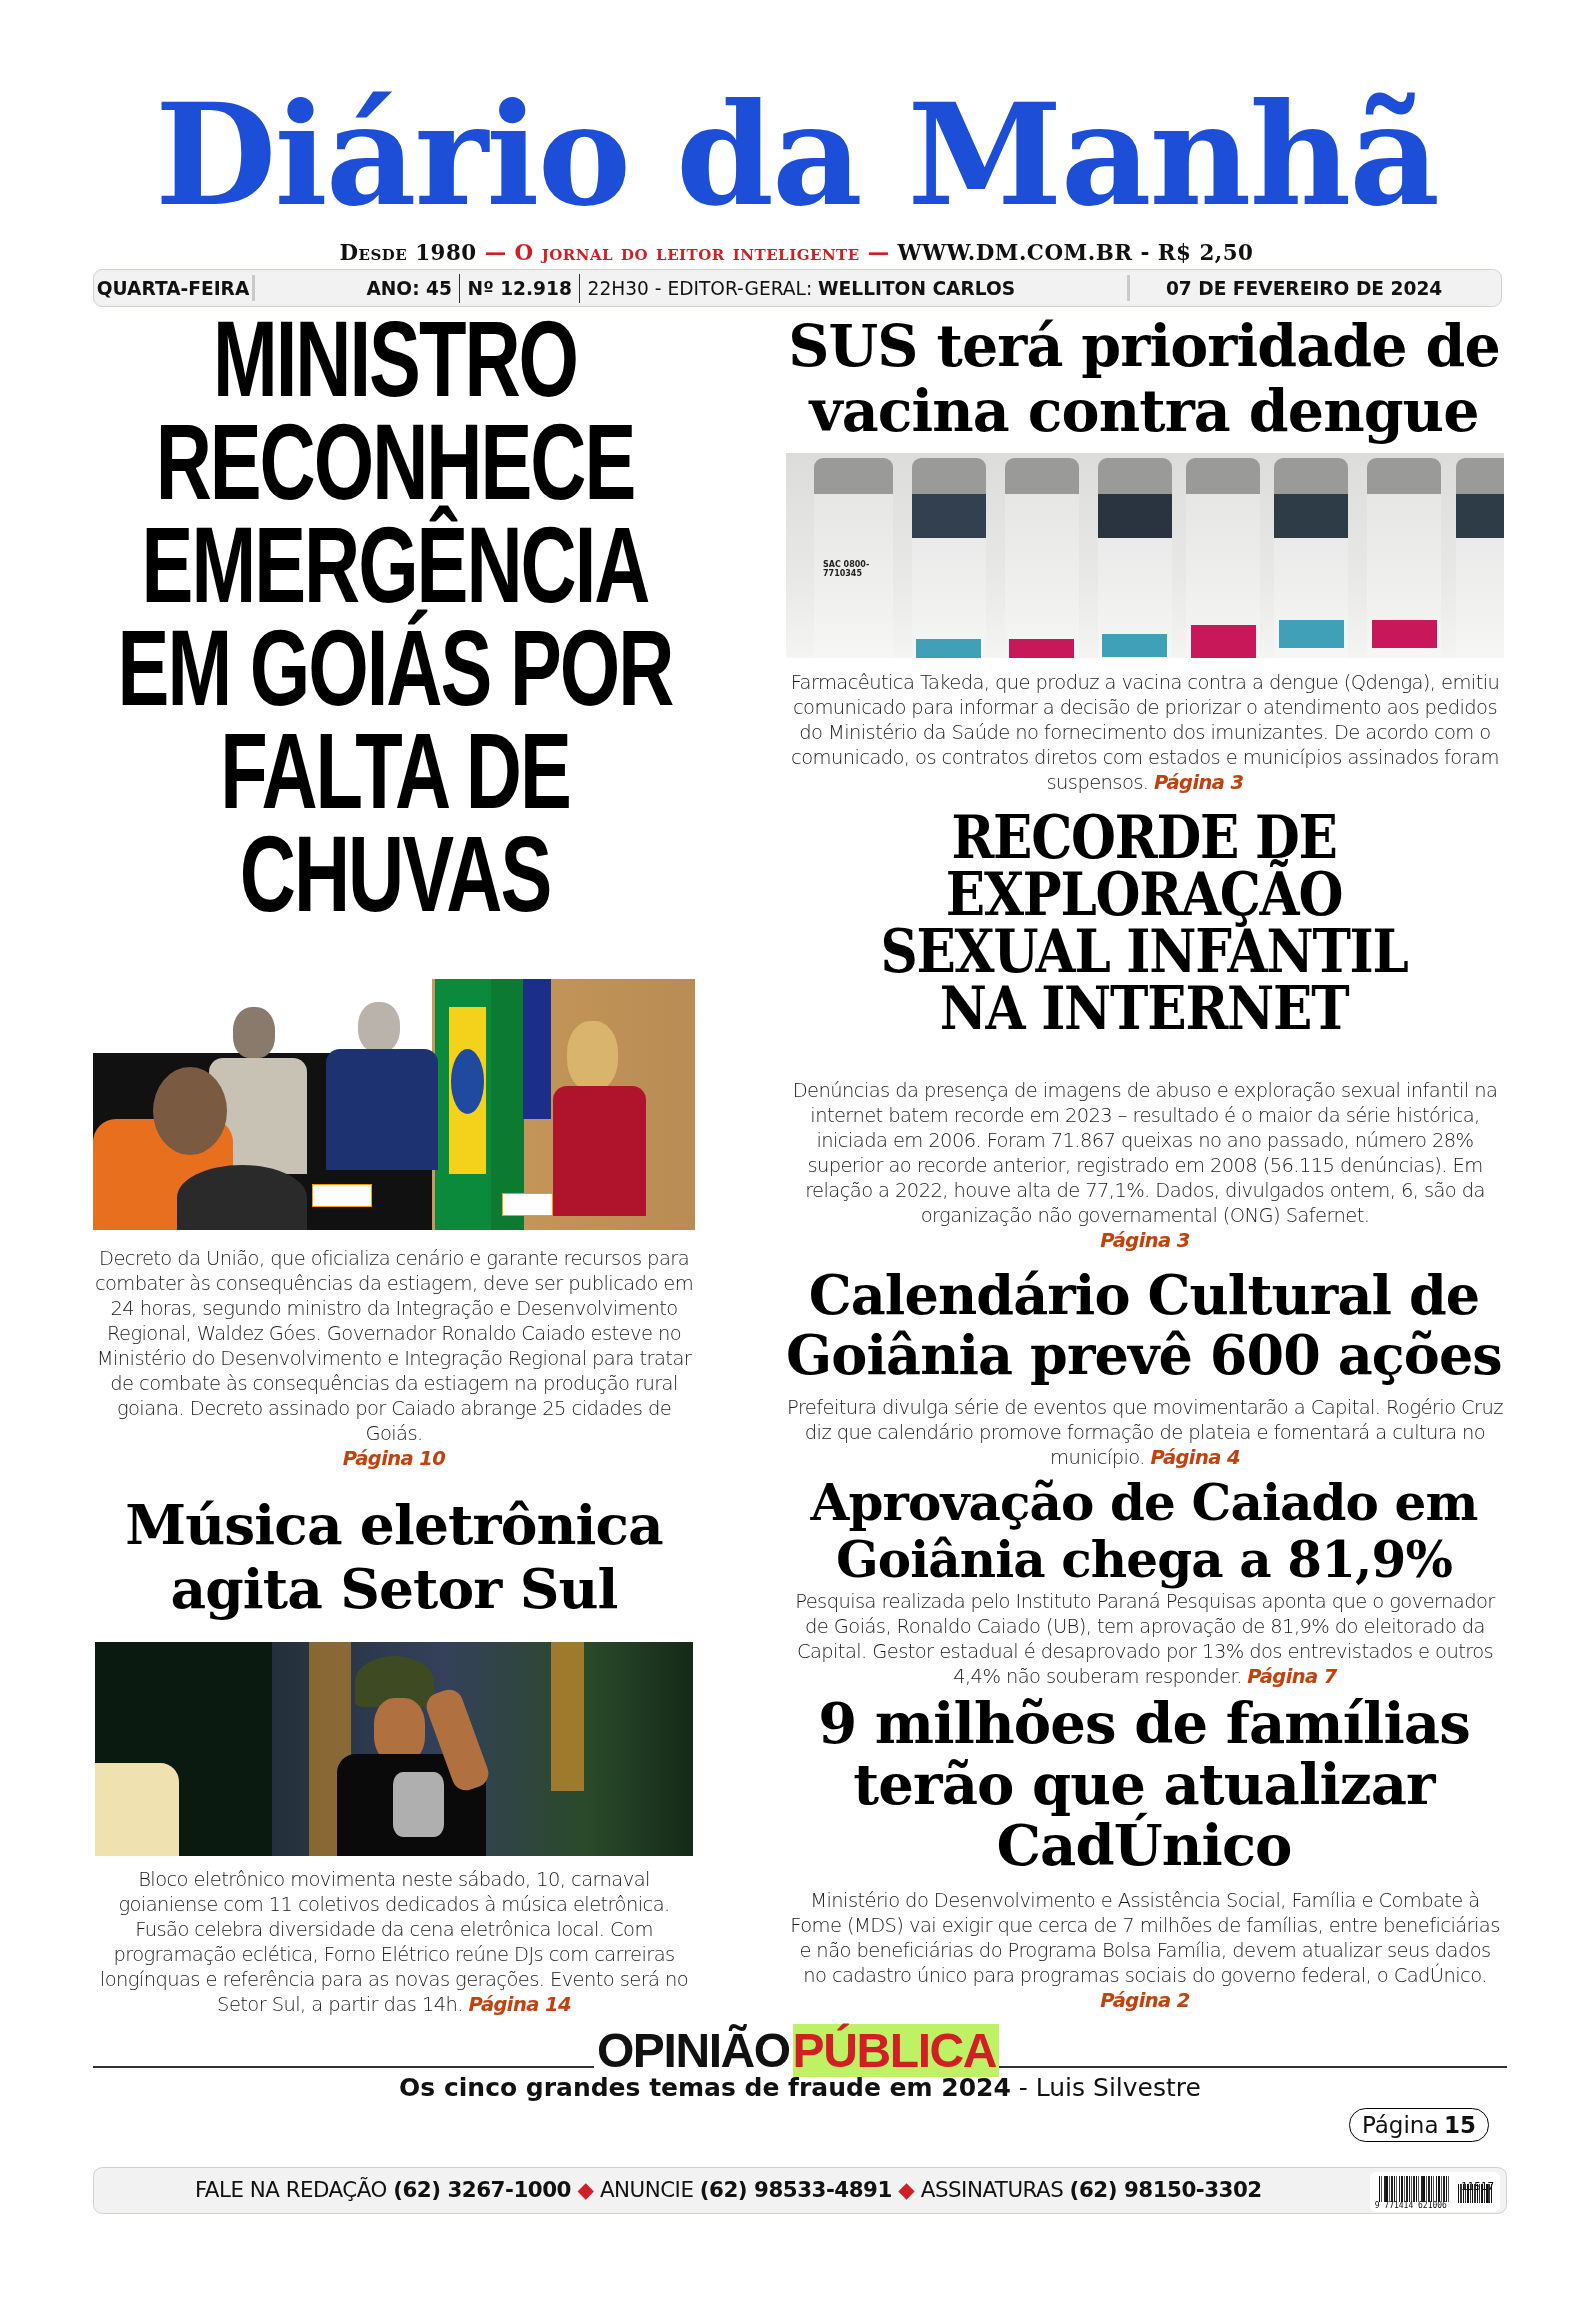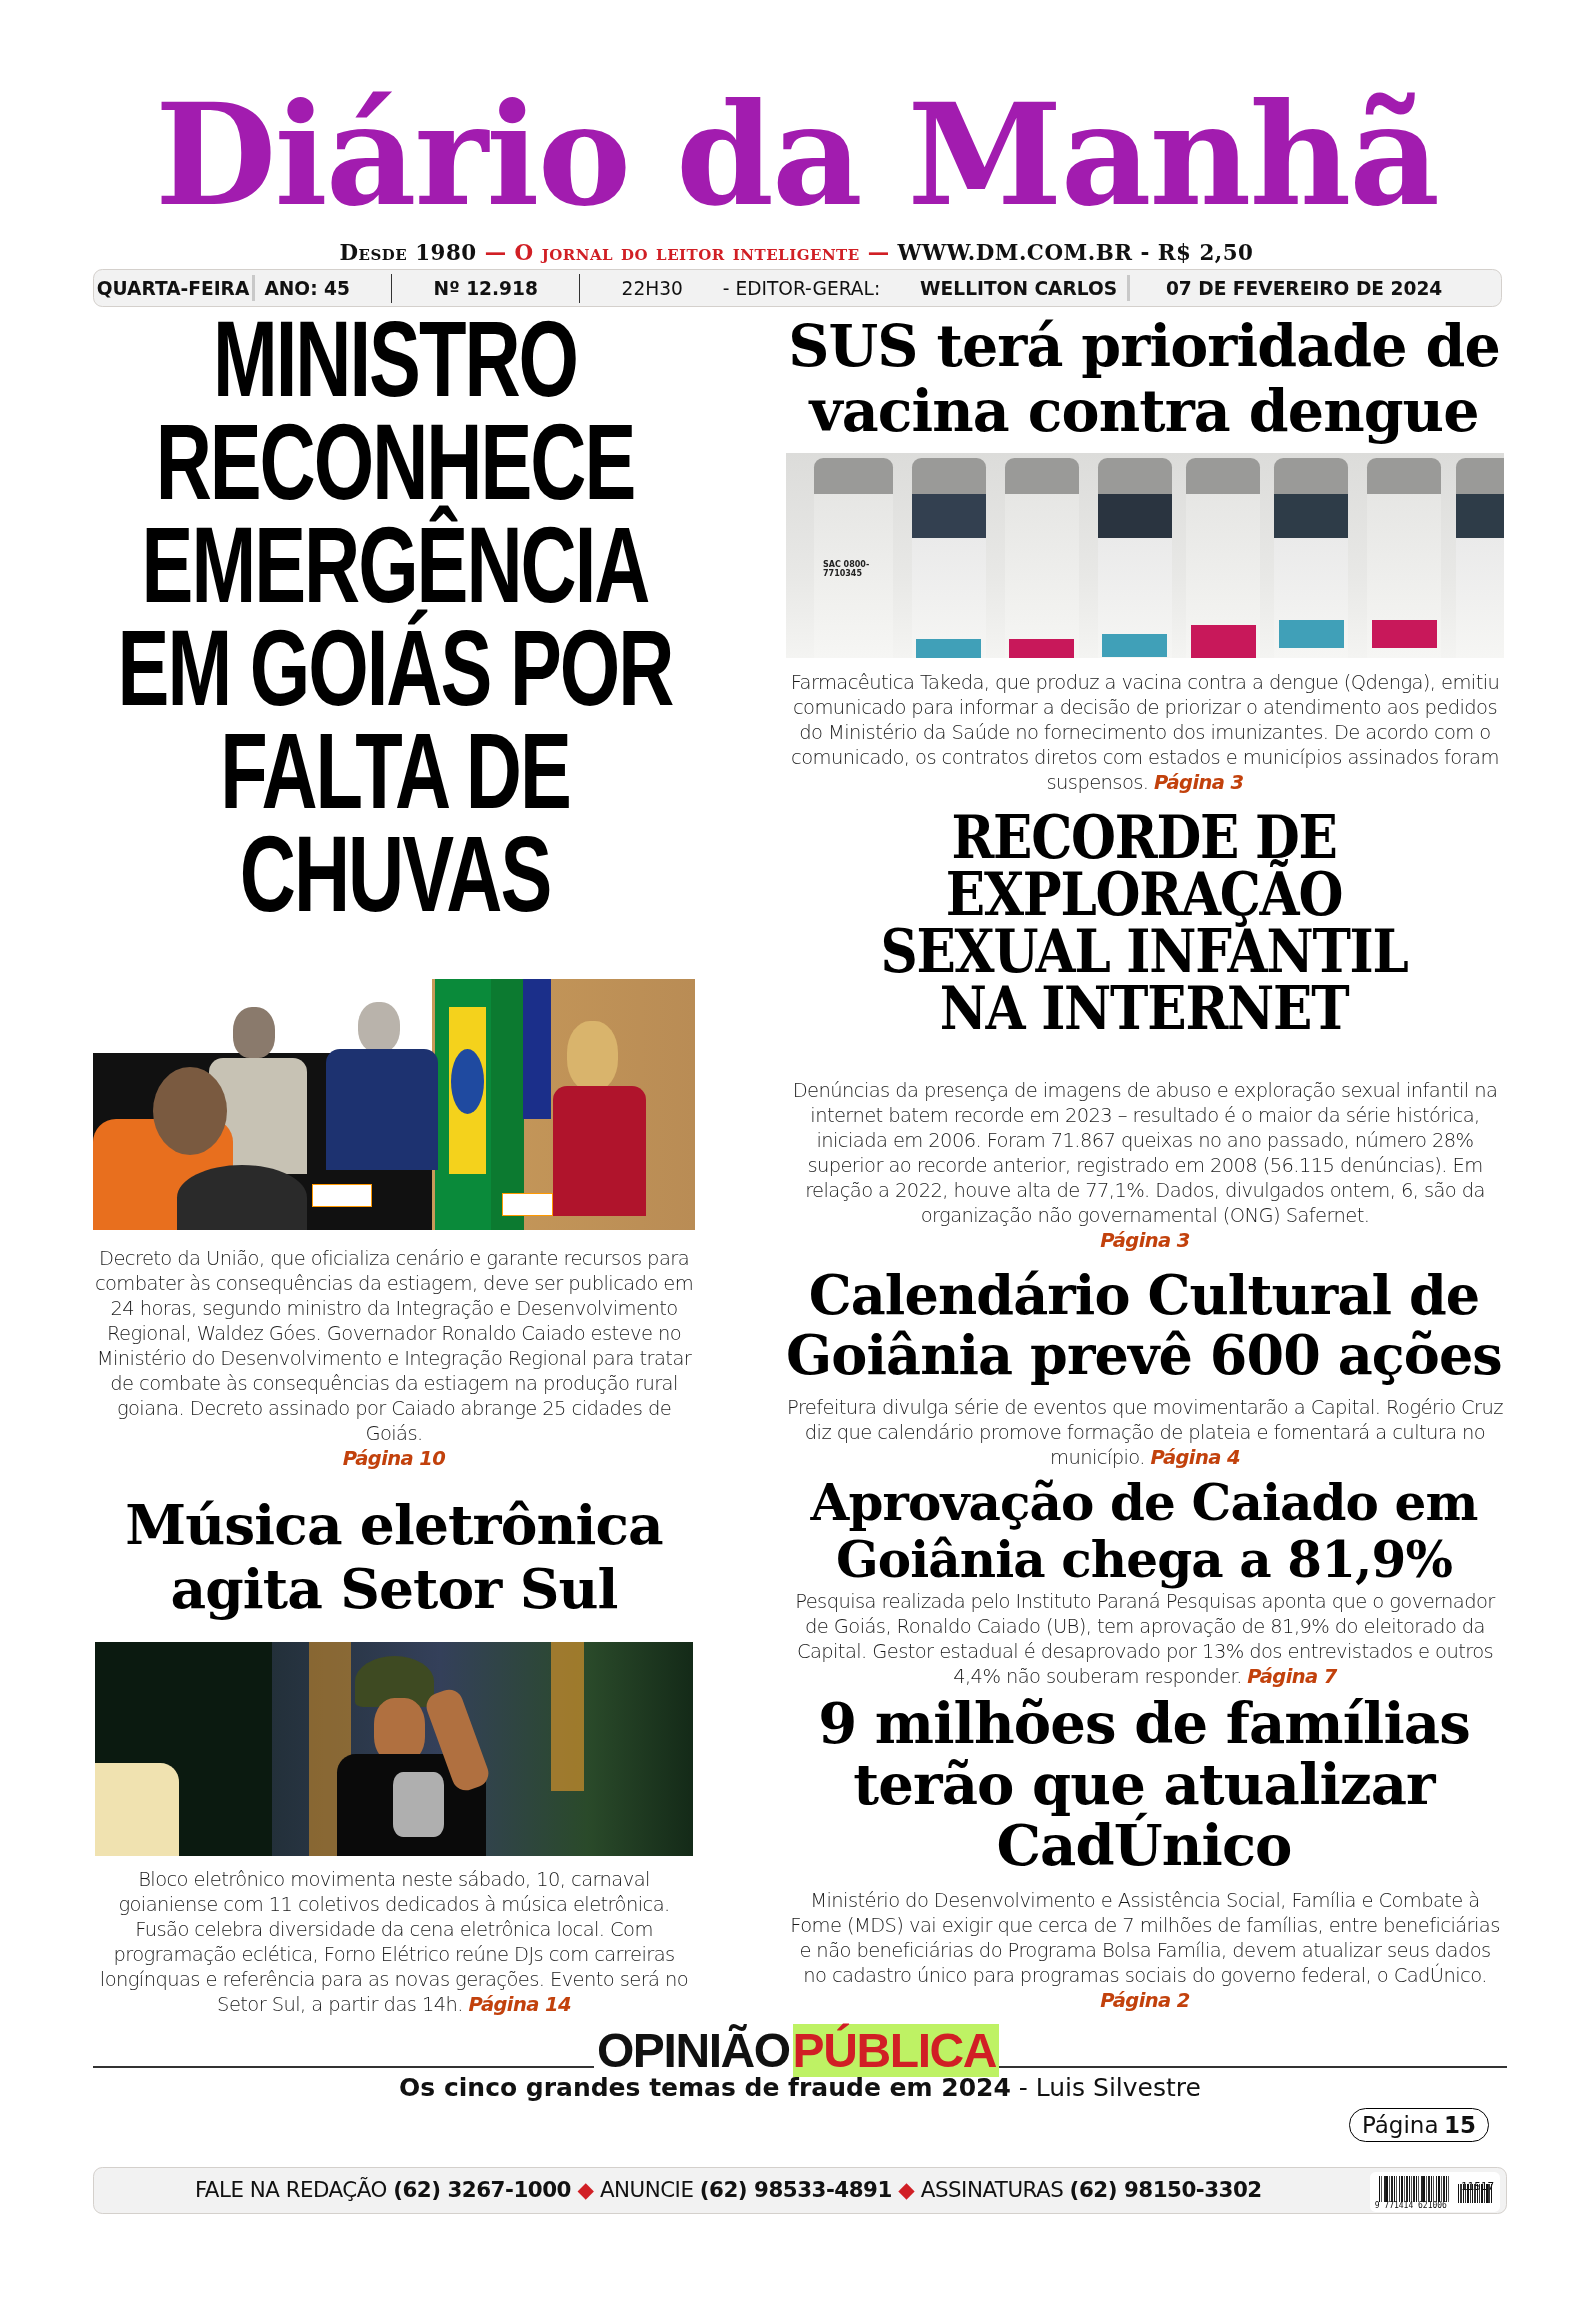--- a/index.html
+++ b/index.html
@@ -6,21 +6,21 @@
   html, body { width: 1593px; height: 2307px; background: #ffffff; overflow: hidden; }
   body { position: relative; font-family: "Liberation Sans", sans-serif; color: #111; }
 
   .abs { position: absolute; }
 
   
   .masthead-title {
     left: 0; width: 1593px; top: 79px; height: 153px;
     text-align: center;
     font-family: "DejaVu Serif", serif; font-weight: 900;
-    font-size: 140px; line-height: 153px; color: #a21caf;
+    font-size: 140px; line-height: 153px; color: #1d4ed8;
     letter-spacing: -1.9px;
     transform: scaleX(1.0);
   }
   .tagline {
     left: 0; width: 1593px; top: 236px; height: 33px;
     text-align: center;
     font-family: "DejaVu Serif", serif; font-weight: 700;
     font-size: 21.4px; line-height: 33px; font-variant: small-caps;
     letter-spacing: 0.5px;
   }
@@ -157,21 +157,21 @@
 
 <div class="abs masthead-title">Diário da Manhã</div>
 
 <div class="abs tagline">
   <span>Desde 1980</span><span class="dash"> — </span><span class="red">O jornal do leitor inteligente</span><span class="dash"> — </span><span>WWW.DM.COM.BR</span><span> - R$ 2,50</span>
 </div>
 
 <div class="abs infobar">
   <div class="cell" style="width:158px;">QUARTA-FEIRA</div>
   <div class="sep-thick"></div>
-  <div class="cell" style="width:872px;gap:34px;">
+  <div class="cell" style="width:872px;">
     <span>ANO: 45</span>
     <span class="sep-thin"></span>
     <span>Nº 12.918</span>
     <span class="sep-thin"></span>
     <span class="light">22H30</span>
     <span class="light" style="white-space:pre;"> - EDITOR-GERAL: </span>
     <span>WELLITON CARLOS</span>
   </div>
   <div class="sep-thick"></div>
   <div class="cell" style="width:349px;">07 DE FEVEREIRO DE 2024</div>

